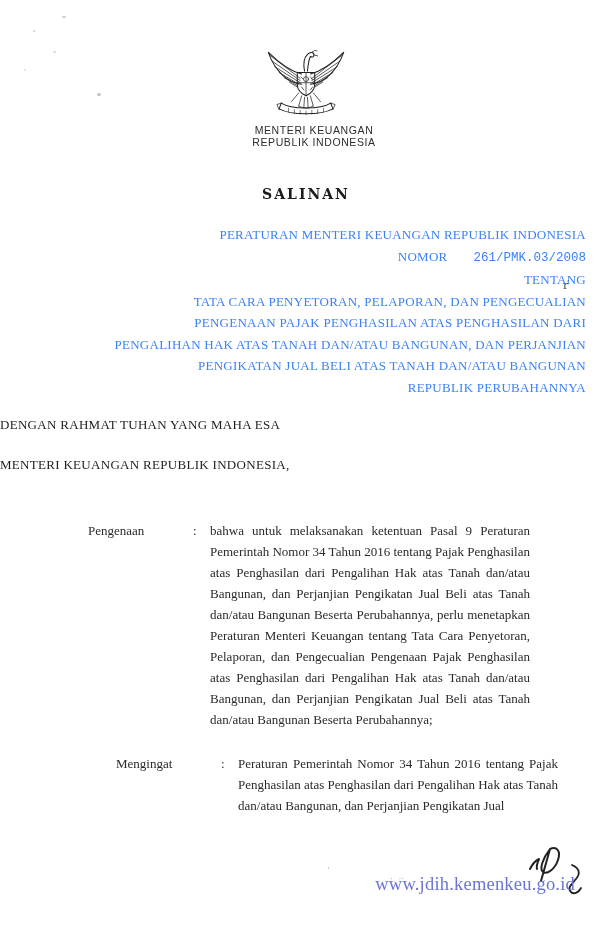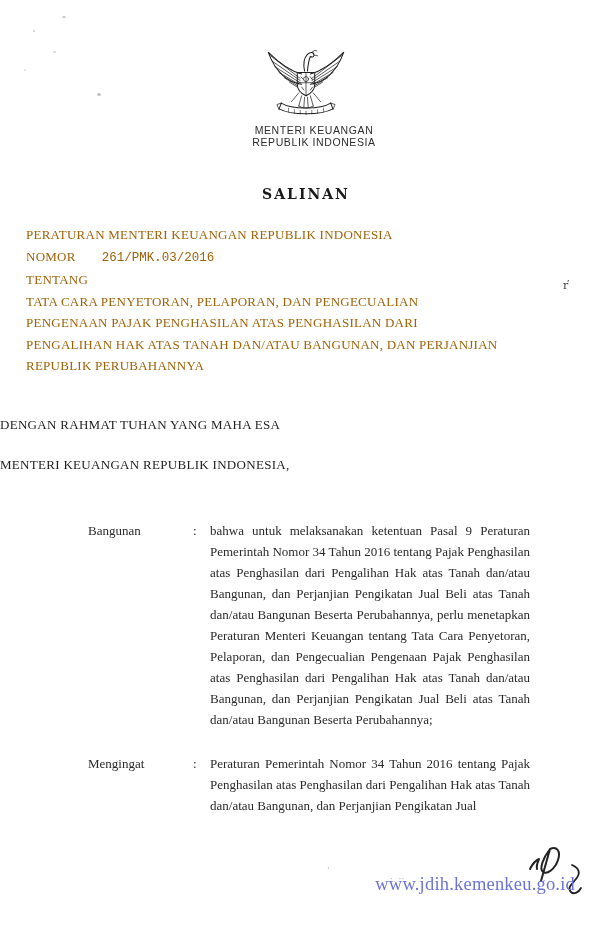--- a/index.html
+++ b/index.html
@@ -50,25 +50,25 @@
     color: #1b1b1b;
     margin-top: 35px;
   }
 
   
   .title-block {
     position: absolute;
     top: 224px;
     left: 26px;
     width: 560px;
-    text-align: left;
+    text-align: right;
     font-size: 13px;
     letter-spacing: 0.25px;
     line-height: 21.5px;
-    color: #a16207;
+    color: #3b82f6;
   }
   .nomor-line .nomor-num {
     font-family: "Liberation Mono", monospace;
     font-size: 12.5px;
     letter-spacing: 0;
   }
   .nomor-line .nomor-gap { display: inline-block; width: 26px; }
 
   .invocation {
     position: absolute;
@@ -91,21 +91,21 @@
   }
 
   
   .body-block {
     position: absolute;
     top: 520px;
     left: 88px;
     width: 442px;
   }
   .consider-row { display: flex; align-items: flex-start; }
-  .consider-row + .consider-row { margin-top: 23px; }
+  .consider-row + .consider-row { margin-top: 23px; margin-left: 28px; }
   .consider-label { width: 105px; flex: 0 0 105px; font-size: 13px; line-height: 21px; }
   .consider-colon { width: 17px; flex: 0 0 17px; font-size: 13px; line-height: 21px; }
   .consider-text {
     width: 320px; flex: 0 0 320px;
     font-size: 13px;
     line-height: 21px;
     text-align: justify;
     text-justify: inter-word;
   }
 
@@ -189,34 +189,35 @@
     </svg>
   </div>
   <div class="ministry-lines">
     <div>MENTERI KEUANGAN</div>
     <div>REPUBLIK INDONESIA</div>
   </div>
   <div class="salinan">SALINAN</div>
 
   <div class="title-block">
     <div>PERATURAN MENTERI KEUANGAN REPUBLIK INDONESIA</div>
-    <div class="nomor-line"><span>NOMOR</span><span class="nomor-gap"></span><span class="nomor-num">261/PMK.03/2016</span></div>
+    <div class="nomor-line"><span>NOMOR</span><span class="nomor-gap"></span><span class="nomor-num">261/PMK.03/2008</span></div>
     <div>TENTANG</div>
     <div>TATA CARA PENYETORAN, PELAPORAN, DAN PENGECUALIAN</div>
     <div>PENGENAAN PAJAK PENGHASILAN ATAS PENGHASILAN DARI</div>
     <div>PENGALIHAN HAK ATAS TANAH DAN/ATAU BANGUNAN, DAN PERJANJIAN</div>
+    <div>PENGIKATAN JUAL BELI ATAS TANAH DAN/ATAU BANGUNAN</div>
     <div>REPUBLIK PERUBAHANNYA</div>
   </div>
 
   <div class="invocation">DENGAN RAHMAT TUHAN YANG MAHA ESA</div>
   <div class="authority">MENTERI KEUANGAN REPUBLIK INDONESIA,</div>
 
   <div class="body-block">
     <div class="consider-row">
-      <div class="consider-label">Bangunan</div>
+      <div class="consider-label">Pengenaan</div>
       <div class="consider-colon">:</div>
       <div class="consider-text">bahwa untuk melaksanakan ketentuan Pasal 9 Peraturan Pemerintah Nomor 34 Tahun 2016 tentang Pajak Penghasilan atas Penghasilan dari Pengalihan Hak atas Tanah dan/atau Bangunan, dan Perjanjian Pengikatan Jual Beli atas Tanah dan/atau Bangunan Beserta Perubahannya, perlu menetapkan Peraturan Menteri Keuangan tentang Tata Cara Penyetoran, Pelaporan, dan Pengecualian Pengenaan Pajak Penghasilan atas Penghasilan dari Pengalihan Hak atas Tanah dan/atau Bangunan, dan Perjanjian Pengikatan Jual Beli atas Tanah dan/atau Bangunan Beserta Perubahannya;</div>
     </div>
     <div class="consider-row">
       <div class="consider-label">Mengingat</div>
       <div class="consider-colon">:</div>
       <div class="consider-text">Peraturan Pemerintah Nomor 34 Tahun 2016 tentang Pajak Penghasilan atas Penghasilan dari Pengalihan Hak atas Tanah dan/atau Bangunan, dan Perjanjian Pengikatan Jual</div>
     </div>
   </div>
 

